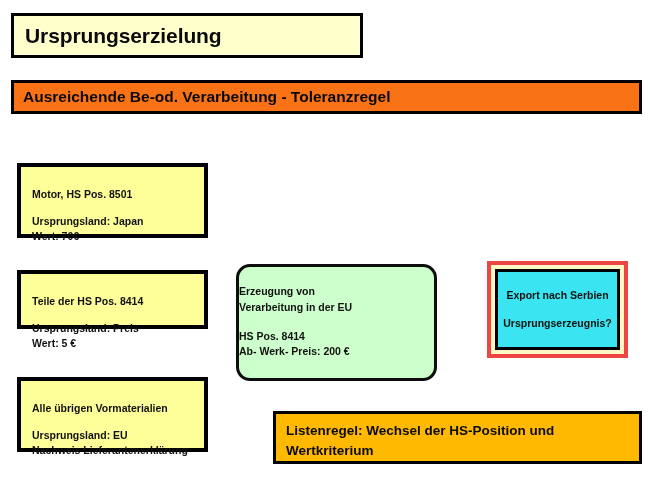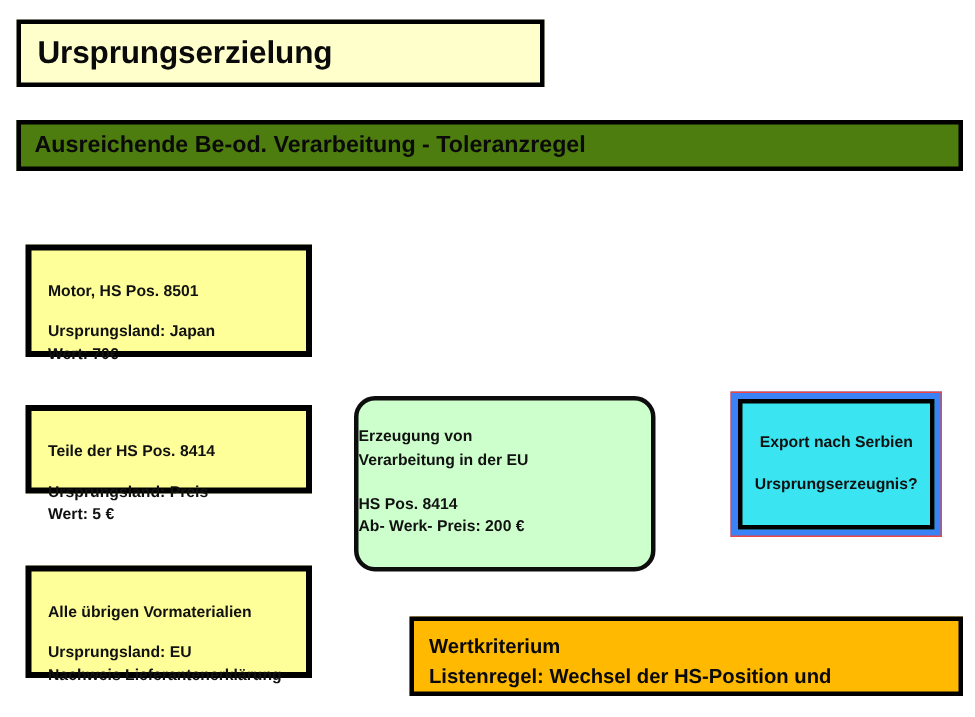--- a/index.html
+++ b/index.html
@@ -43,21 +43,21 @@
     line-height: 1.1;
   }
 
   
   .banner {
     position: absolute;
     left: 11px;
     top: 80px;
     width: 631px;
     height: 34px;
-    background: #4d7c0f;
+    background: #f97316;
     border: 3px solid #000000;
     box-sizing: border-box;
     display: flex;
     align-items: center;
   }
   .banner .banner-text {
     font-size: 15.5px;
     font-weight: bold;
     color: #0a0a0a;
     padding-left: 9px;
@@ -117,22 +117,22 @@
     height: 13px;
   }
 
   
   .export-frame {
     position: absolute;
     left: 487px;
     top: 261px;
     width: 141px;
     height: 97px;
-    background: #3b82f6;
-    border: 1px solid #ef4444;
+    background: #fef9c3;
+    border: 4px solid #ef4444;
     box-sizing: border-box;
     padding: 4px;
   }
   .export-inner {
     width: 100%;
     height: 100%;
     background: #3ae4f0;
     border: 3px solid #000000;
     box-sizing: border-box;
     display: flex;
@@ -216,17 +216,17 @@
 
   <div class="export-frame">
     <div class="export-inner">
       <div class="line">Export nach Serbien</div>
       <div class="gap"></div>
       <div class="line">Ursprungserzeugnis?</div>
     </div>
   </div>
 
   <div class="rule-box">
+    <div class="line">Listenregel: Wechsel der HS-Position und</div>
     <div class="line">Wertkriterium</div>
-    <div class="line">Listenregel: Wechsel der HS-Position und</div>
   </div>
 
 </div>
 
 </body></html>

